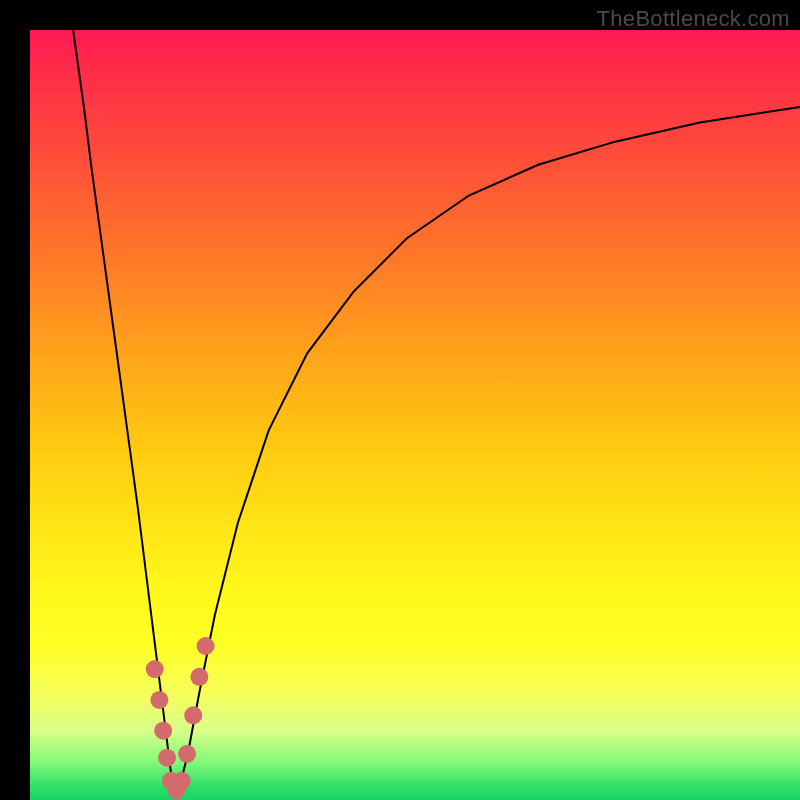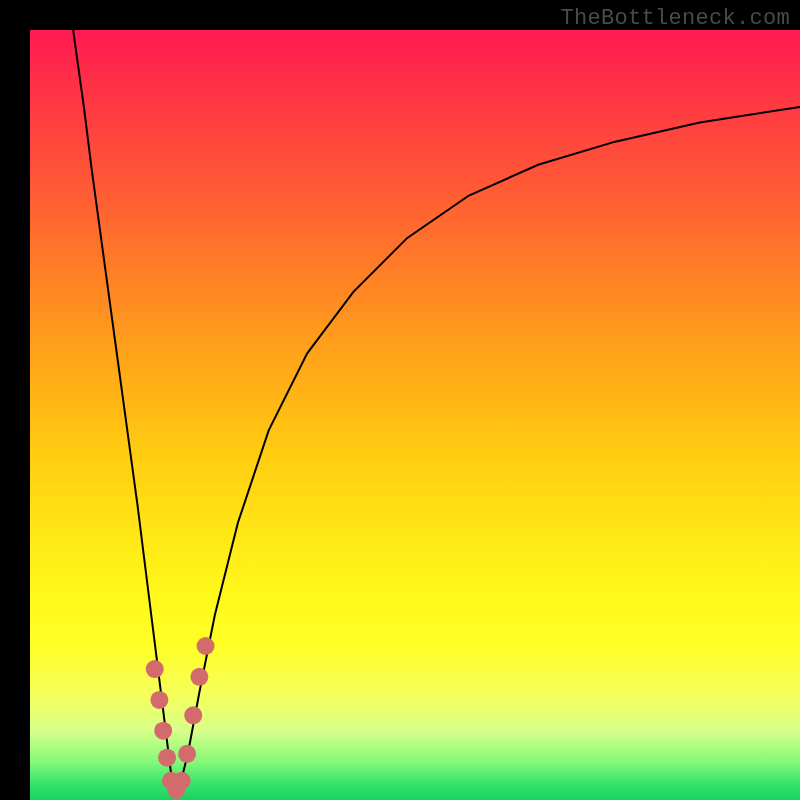--- a/index.html
+++ b/index.html
@@ -9,21 +9,20 @@
     height: 800px;
     overflow: hidden;
     background: #000;
     font-family: Arial, Helvetica, sans-serif;
   }
   .chart-frame {
     position: relative;
     width: 800px;
     height: 800px;
     background: #000;
-    font-family: Liberation Mono, monospace;
   }
   .plot-area {
     position: absolute;
     left: 30px;
     top: 30px;
     width: 770px;
     height: 770px;
     
     background: linear-gradient(
       to bottom,

